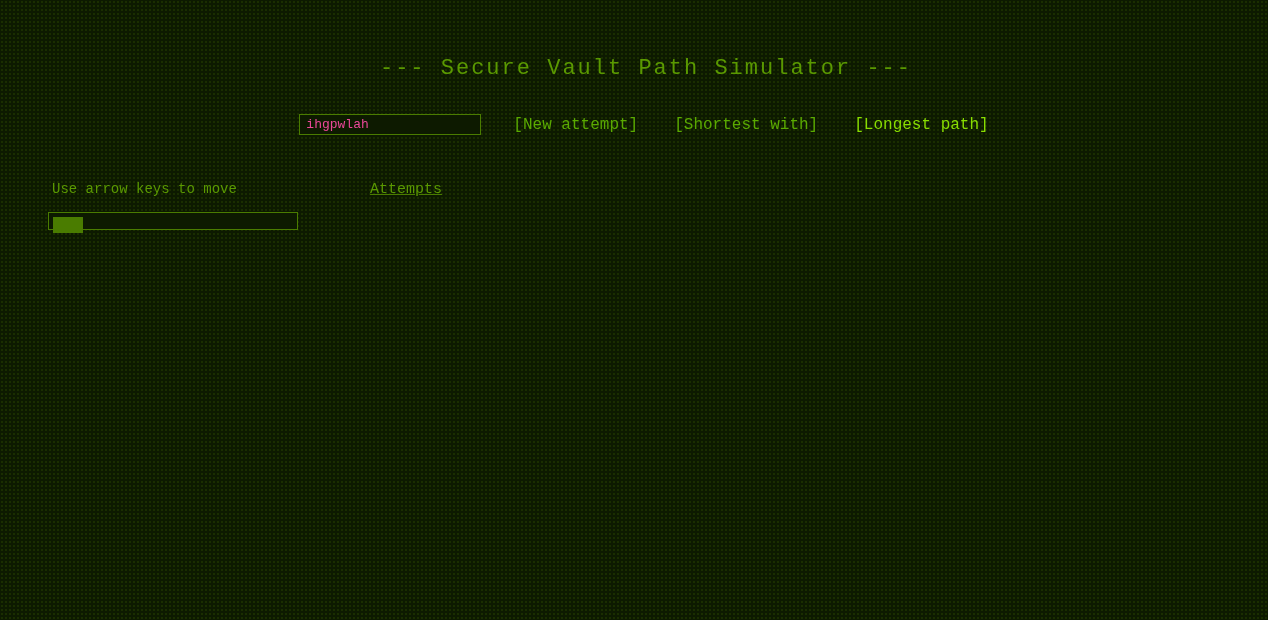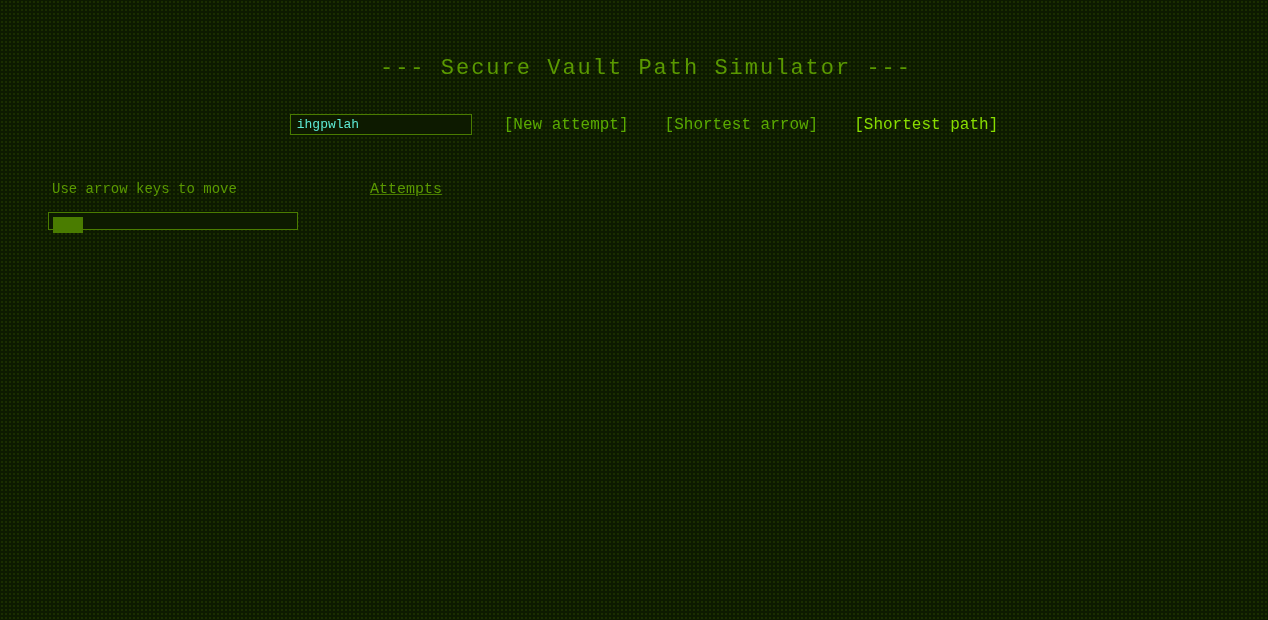--- a/index.html
+++ b/index.html
@@ -46,21 +46,21 @@
       display: flex;
       align-items: center;
       justify-content: center;
       gap: 20px;
       padding: 10px 0 20px;
     }
 
     .seed-input {
       background: #0d1a00;
       border: 1px solid #4a7c00;
-      color: #5eead4;
+      color: #ec4899;
       font-family: 'Courier New', Courier, monospace;
       font-size: 13px;
       padding: 2px 6px;
       outline: none;
     }
 
     .nav-link {
       color: #5aaa00;
       font-size: 16px;
       cursor: pointer;
@@ -123,24 +123,24 @@
     <span>--- Secure Vault Path Simulator ---</span>
   </div>
 
 
   <div class="nav-bar">
     <input class="seed-input" type="text" value="ihgpwlah" style="">
     <a class="nav-link">
       <span>[New attempt]</span>
     </a>
     <a class="nav-link">
-      <span>[Shortest arrow]</span>
+      <span>[Shortest with]</span>
     </a>
     <a class="nav-link active">
-      <span>[Shortest path]</span>
+      <span>[Longest path]</span>
     </a>
   </div>
 
   <div class="content-area">
 
     <div class="left-panel">
       <div class="instruction-text">
         <span>Use arrow keys to move</span>
       </div>
       <div class="progress-bar-container">

